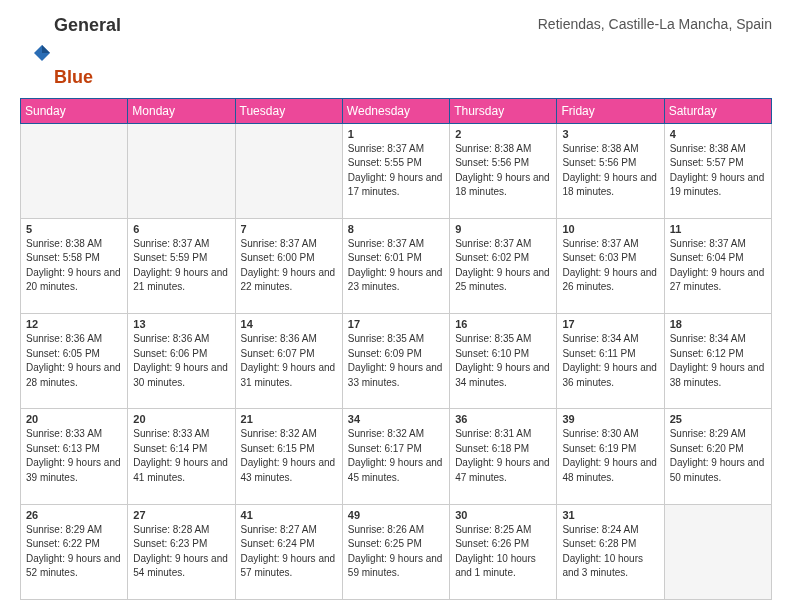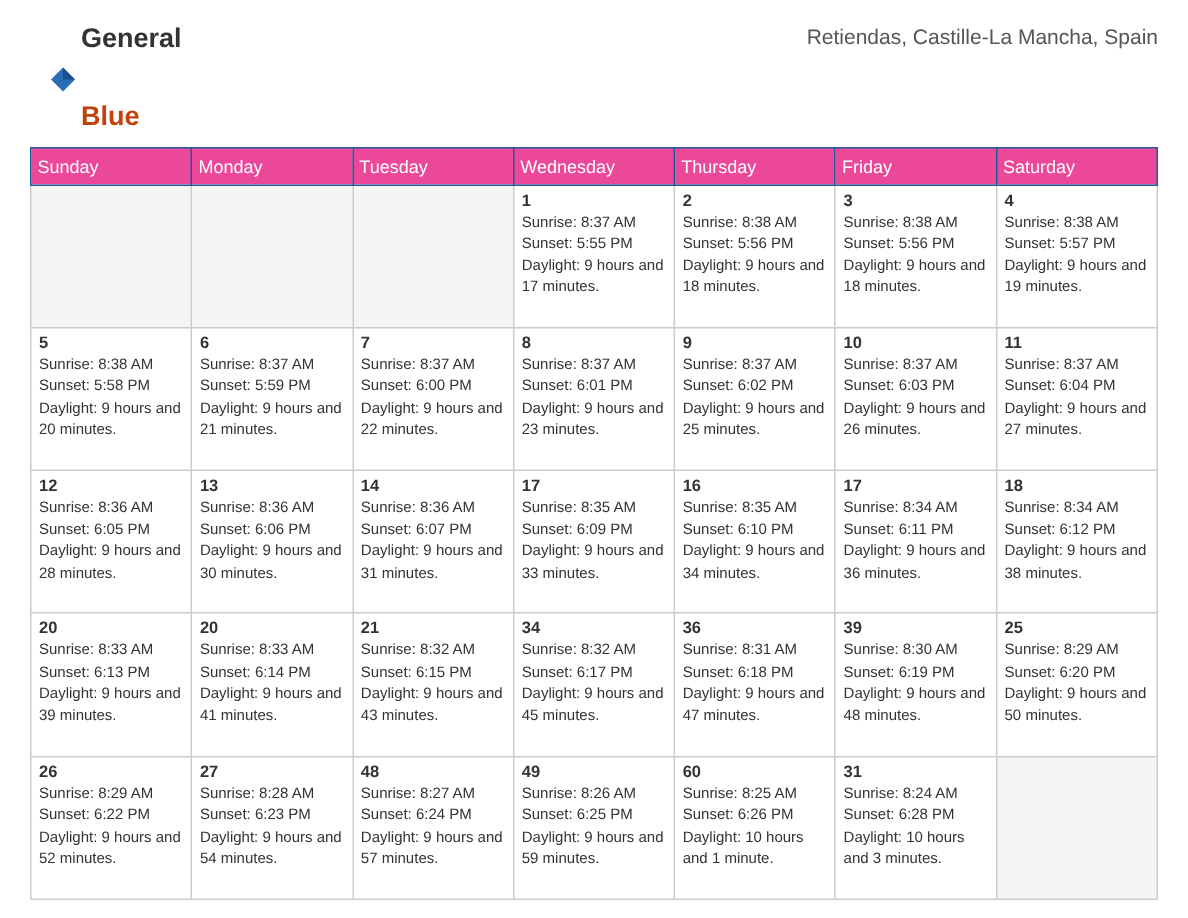--- a/index.html
+++ b/index.html
@@ -249,29 +249,29 @@
         <tr>
           <td>
         <span class="day-num">26</span>
         <span class="day-info">Sunrise: 8:29 AM<br>Sunset: 6:22 PM<br>Daylight: 9 hours and 52 minutes.</span>
       </td>
           <td>
         <span class="day-num">27</span>
         <span class="day-info">Sunrise: 8:28 AM<br>Sunset: 6:23 PM<br>Daylight: 9 hours and 54 minutes.</span>
       </td>
           <td>
-        <span class="day-num">48</span>
+        <span class="day-num">41</span>
         <span class="day-info">Sunrise: 8:27 AM<br>Sunset: 6:24 PM<br>Daylight: 9 hours and 57 minutes.</span>
       </td>
           <td>
         <span class="day-num">49</span>
         <span class="day-info">Sunrise: 8:26 AM<br>Sunset: 6:25 PM<br>Daylight: 9 hours and 59 minutes.</span>
       </td>
           <td>
-        <span class="day-num">60</span>
+        <span class="day-num">30</span>
         <span class="day-info">Sunrise: 8:25 AM<br>Sunset: 6:26 PM<br>Daylight: 10 hours and 1 minute.</span>
       </td>
           <td>
         <span class="day-num">31</span>
         <span class="day-info">Sunrise: 8:24 AM<br>Sunset: 6:28 PM<br>Daylight: 10 hours and 3 minutes.</span>
       </td>
           <td class="empty"></td>
         </tr>
       </tbody>
   </table>

